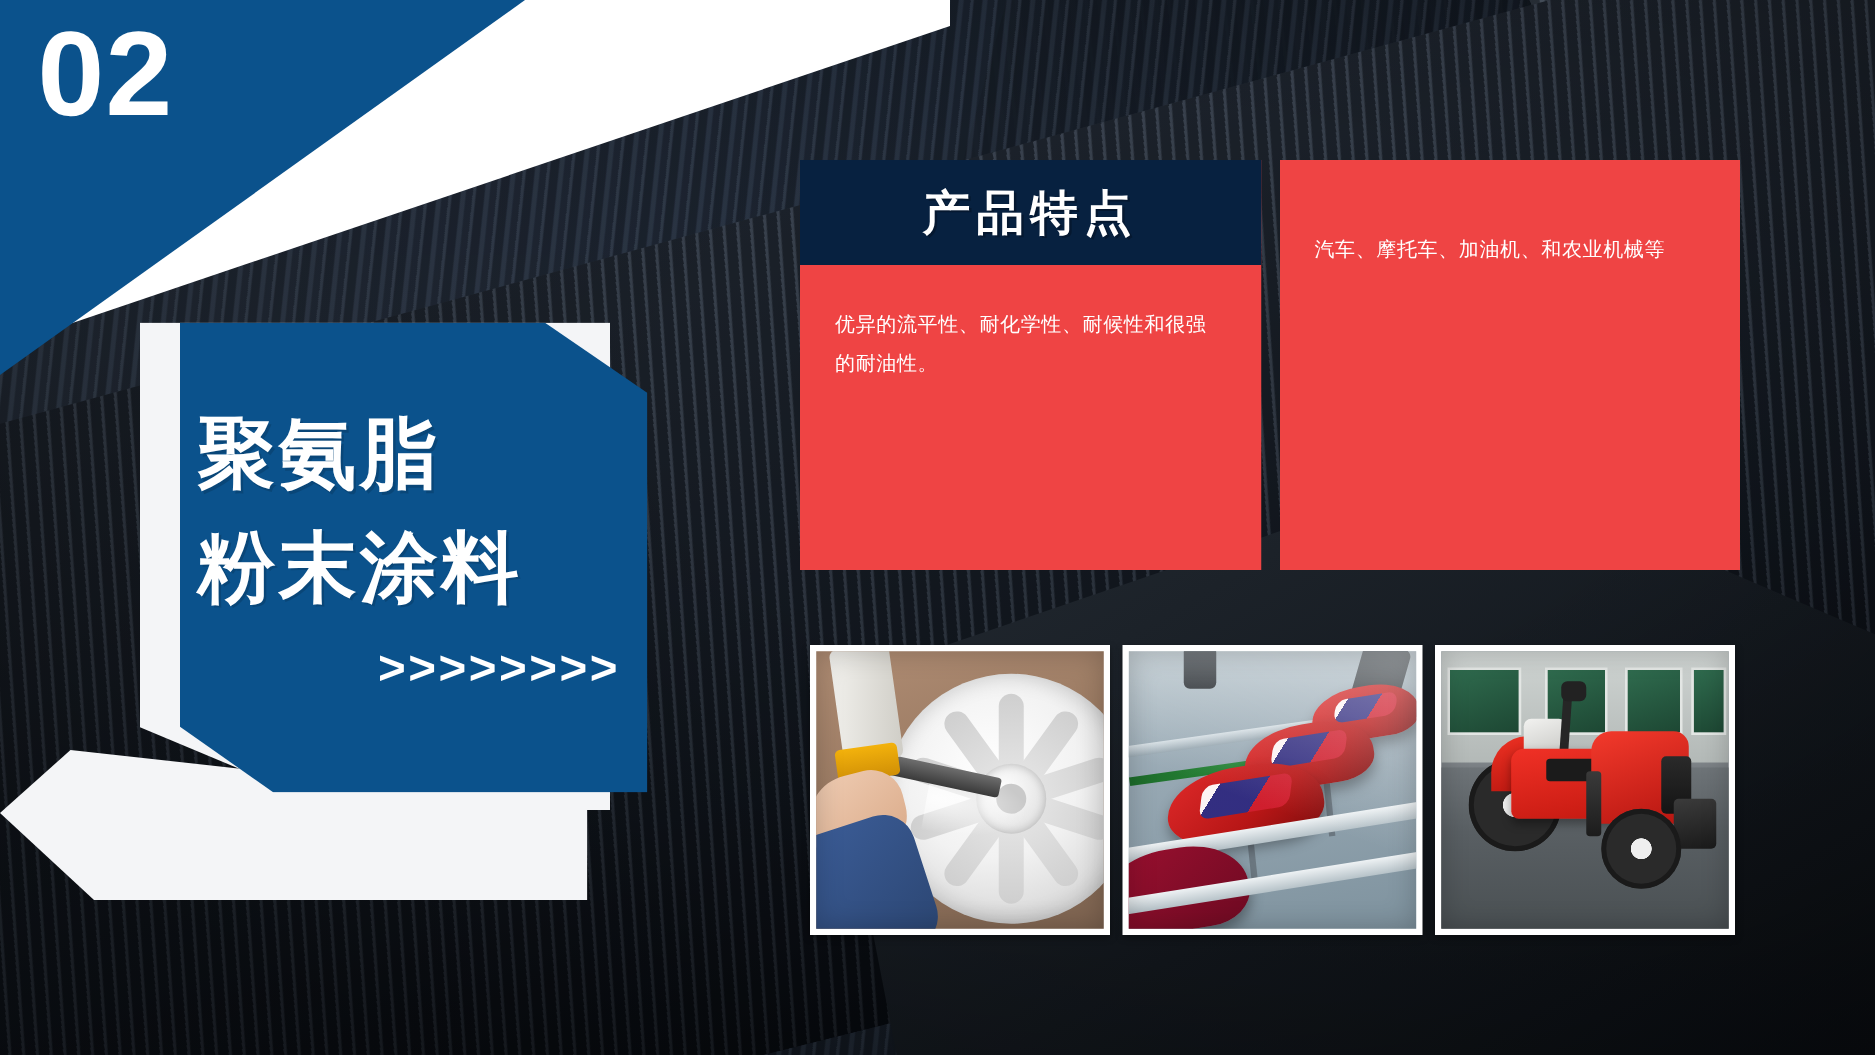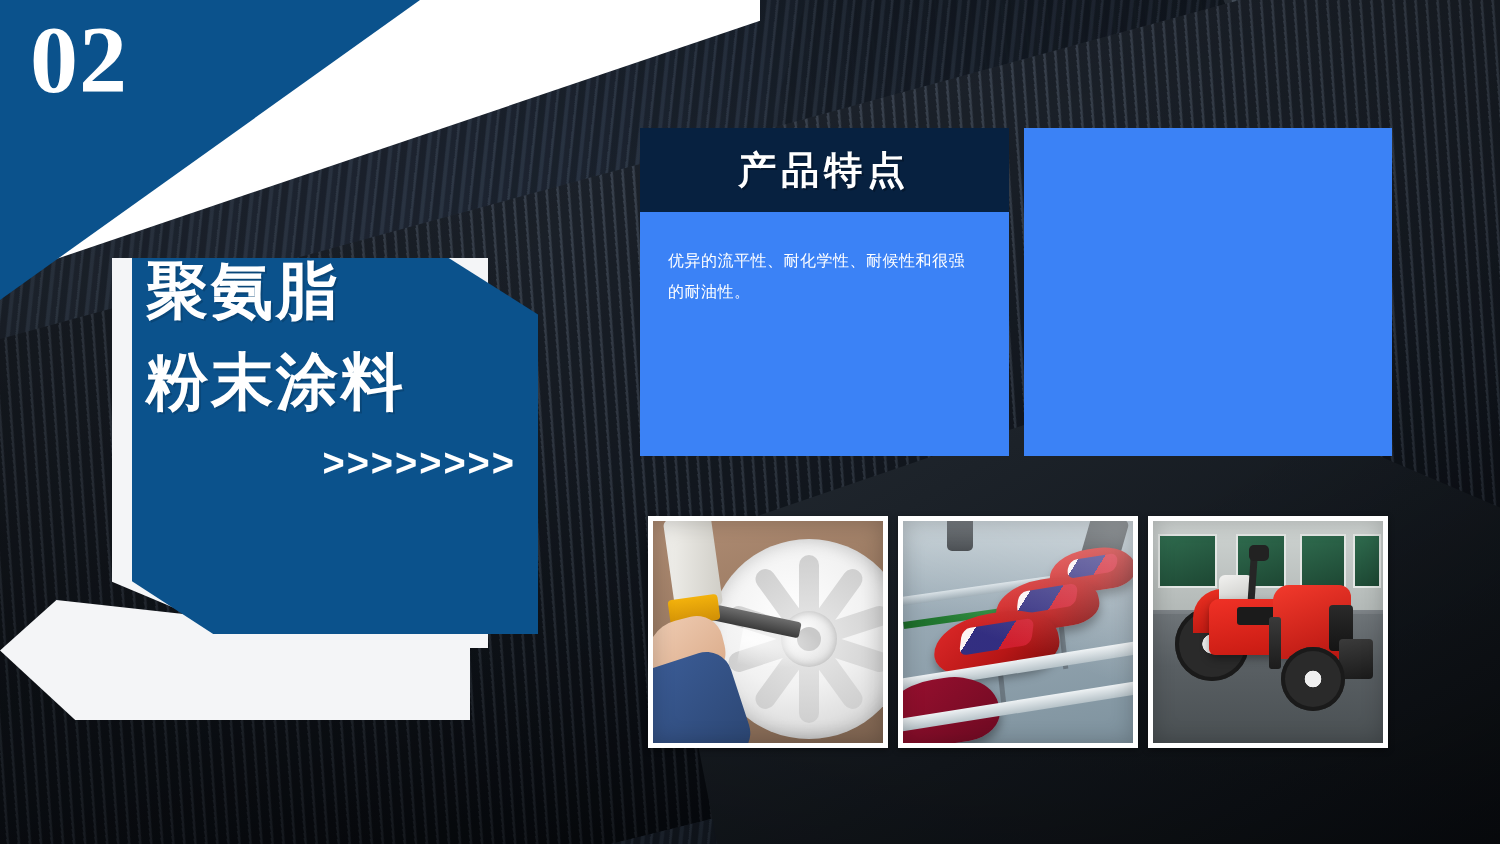--- a/index.html
+++ b/index.html
@@ -87,24 +87,24 @@
     clip-path:polygon(12% 0%, 100% 38%, 100% 100%, 16% 100%, 0% 42%);
   }
 
   
   .title-white{
     position:absolute;left:112px;top:258px;width:376px;height:390px;
     background:#f4f5f7;
     clip-path:polygon(0% 0%, 100% 0%, 100% 100%, 42% 100%, 0% 83%);
   }
   .title-card{
-    position:absolute;left:132px;top:258px;width:406px;height:376px;
+    position:absolute;left:144px;top:258px;width:374px;height:376px;
     background:#0b528c;
     clip-path:polygon(0% 0%, 78% 0%, 100% 15%, 100% 100%, 20% 100%, 0% 86%);
-    display:flex;flex-direction:column;justify-content:flex-start;
+    display:flex;flex-direction:column;justify-content:center;
     padding:0 0 4px 0;box-sizing:border-box;
   }
   .title-line{
     color:#fff;font-weight:bold;
     font-size:62px;line-height:1.08;
     letter-spacing:3px;
     text-align:left;
     padding-left:16px;
     text-shadow:2px 2px 0 rgba(0,0,0,.14);
   }
@@ -121,33 +121,33 @@
     font-family:"Liberation Sans","DejaVu Sans",sans-serif;
   }
 
   
   .num02{
     position:absolute;left:30px;top:12px;
     color:#ffffff;
     font-size:96px;font-weight:bold;
     letter-spacing:1px;
     line-height:1;
-    font-family:Liberation Serif, serif;
+    font-family:Liberation Sans, sans-serif;
     text-align:center;
   }
 
   
   .panels{
     position:absolute;left:640px;top:128px;
     width:752px;height:328px;
     display:flex;gap:15px;
   }
   .panel{
     flex:1;display:flex;flex-direction:column;
-    background:#3b82f6;
+    background:#ef4444;
   }
   .panel-head{
     background:#072140;
     height:84px;
     display:flex;align-items:center;justify-content:center;
     color:#fff;font-size:38px;font-weight:bold;letter-spacing:5px;
     text-shadow:2px 2px 0 rgba(0,0,0,.25);
   }
   .panel-body{
     flex:1;
@@ -396,20 +396,21 @@
   </div>
 
   <div class="panels">
 
     <div class="panel left">
       <div class="panel-head">产品特点</div>
       <div class="panel-body">优异的流平性、耐化学性、耐候性和很强的耐油性。</div>
     </div>
 
     <div class="panel right">
+      <div class="panel-body">汽车、摩托车、加油机、和农业机械等</div>
     </div>
 
   </div>
 
   <div class="photos">
 
     <div class="photo">
       <div class="photo-inner p1">
         <div class="wheel">
           <div class="spoke" style="transform:rotate(0deg)"></div>

